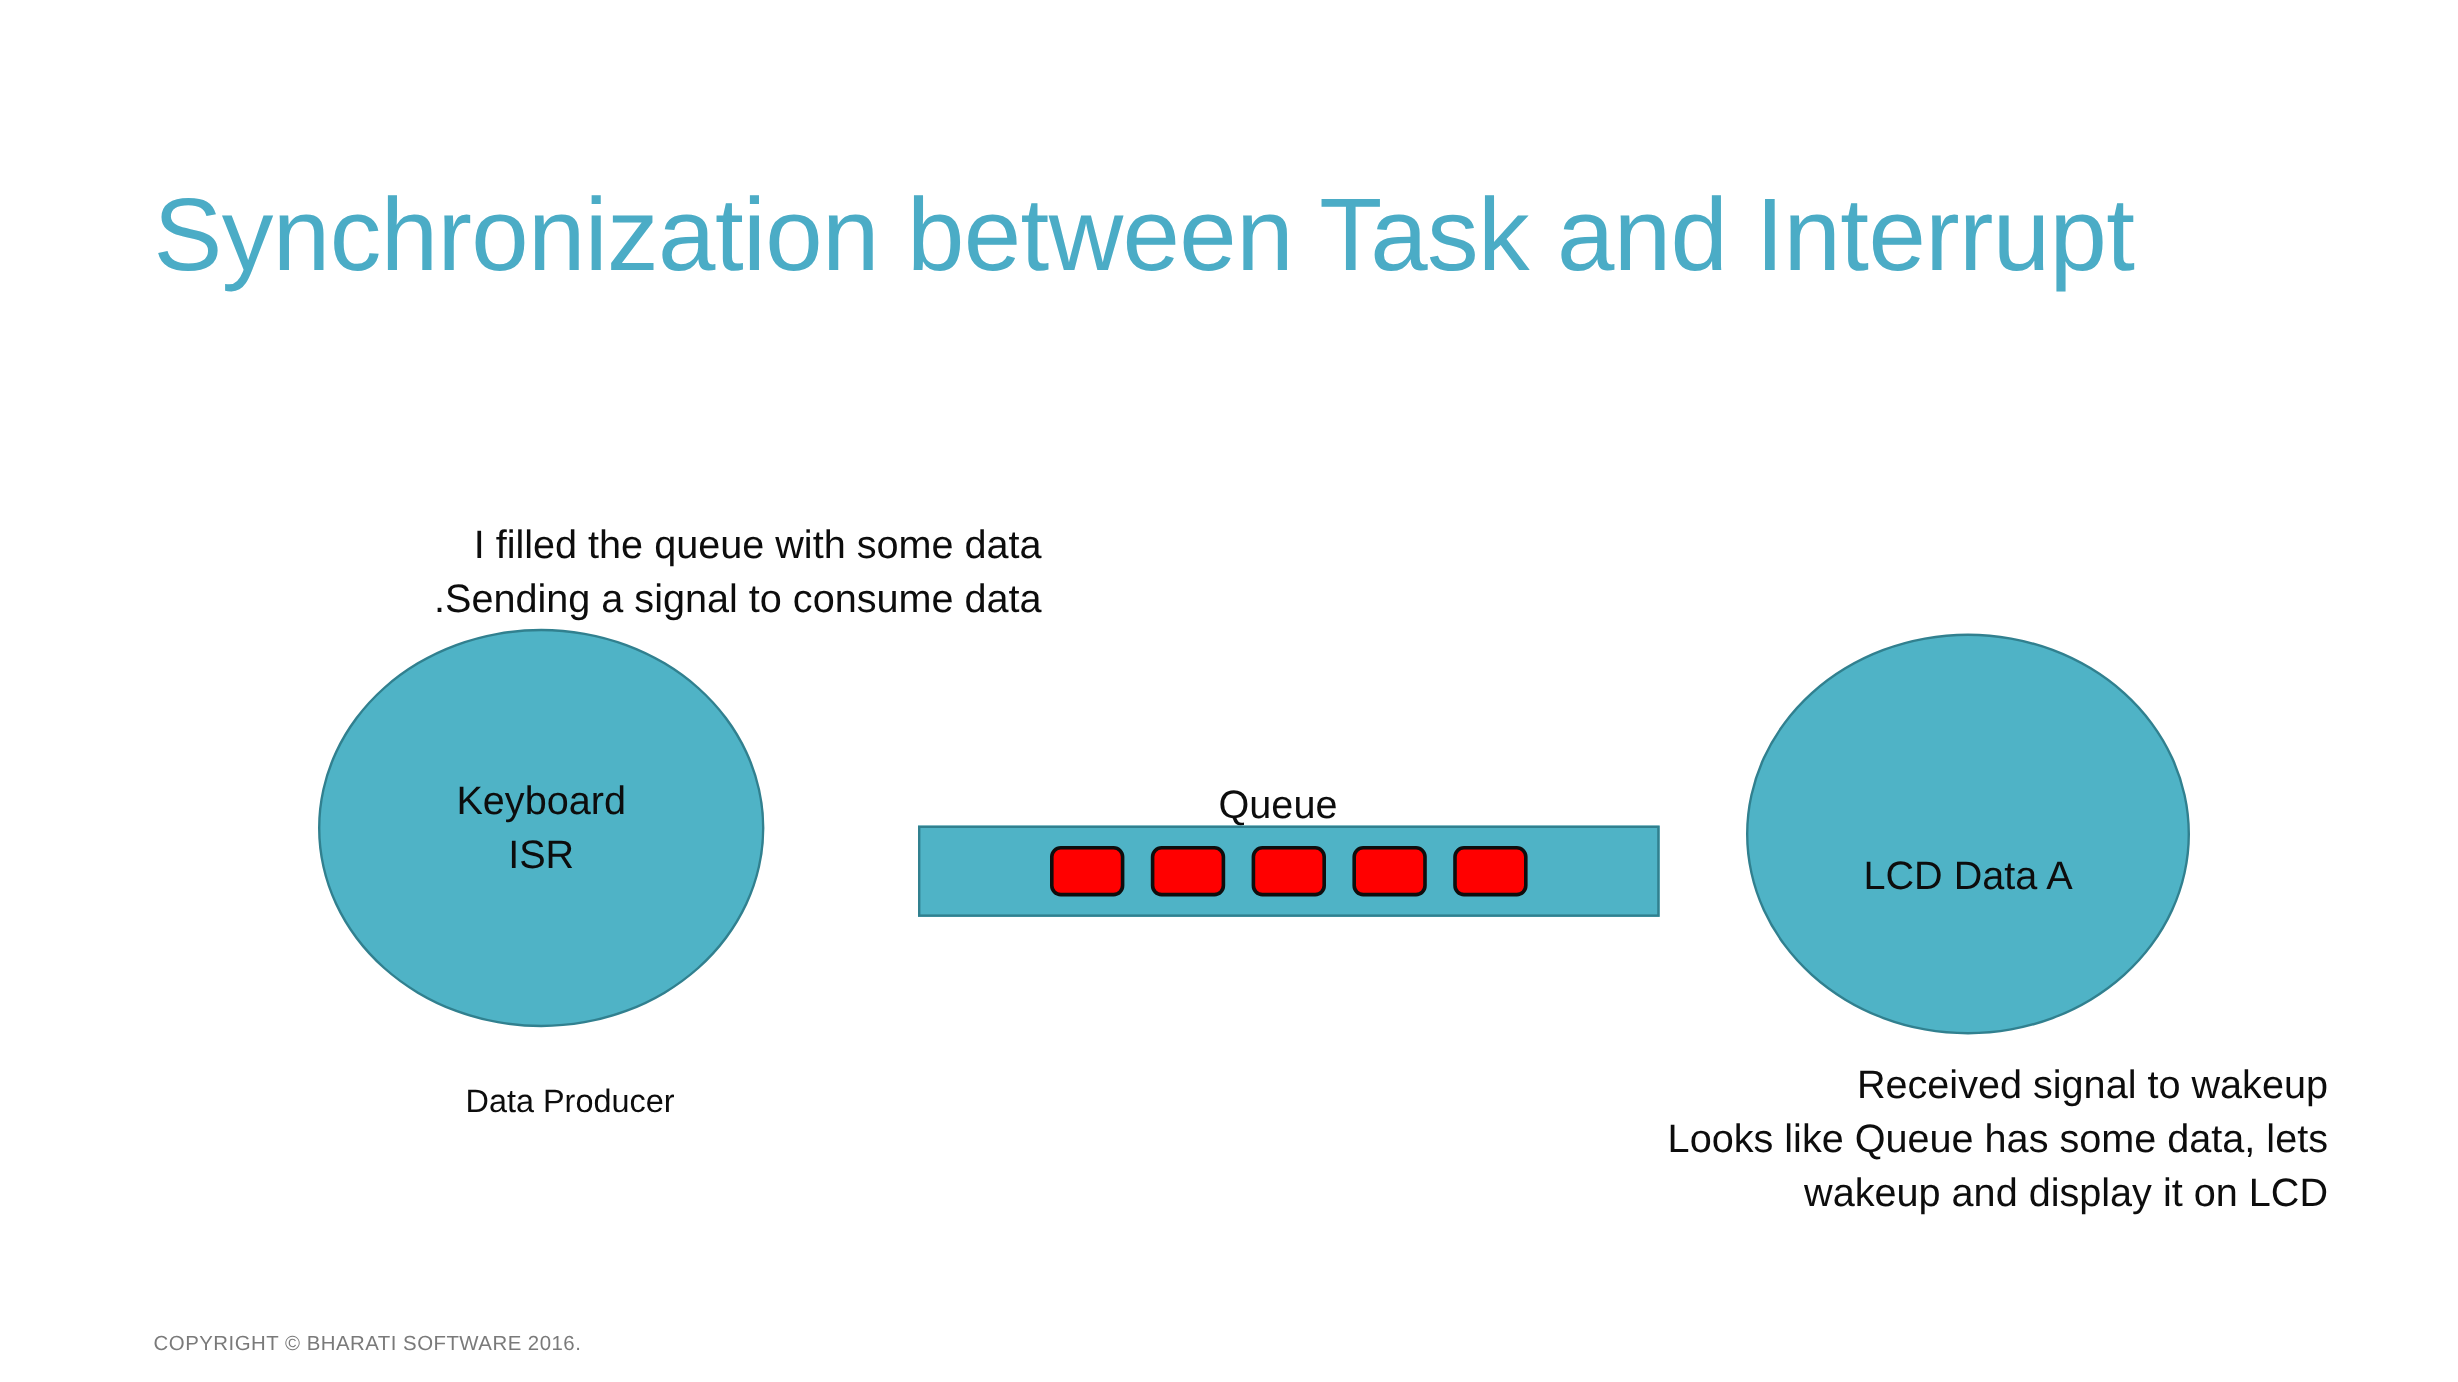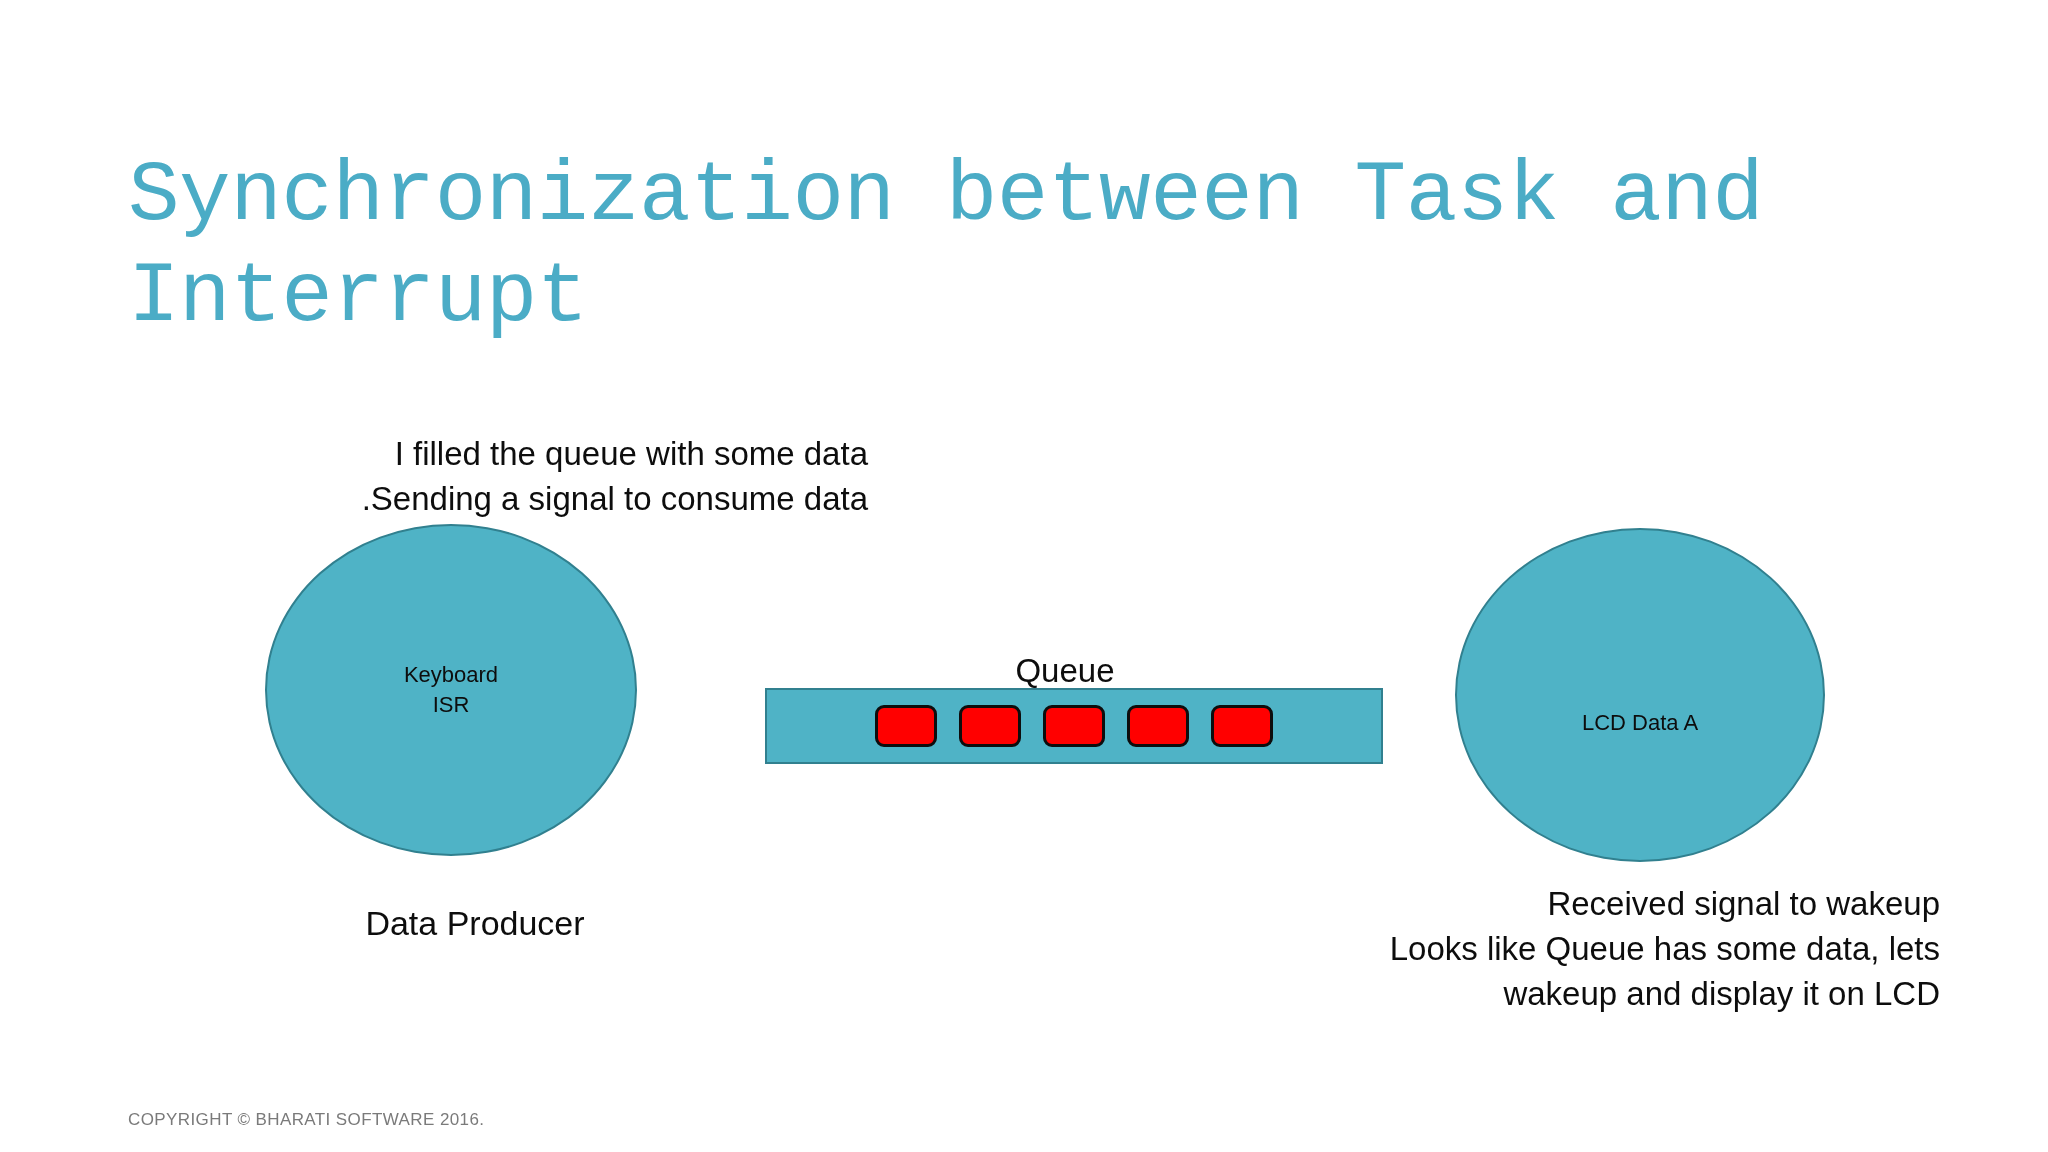--- a/index.html
+++ b/index.html
@@ -20,21 +20,21 @@
     overflow: hidden;
   }
 
   
   .slide-title {
     position: absolute;
     left: 128px;
     top: 88px;
     width: 1740px;
     color: #4BACC6;
-    font-family: Liberation Mono, monospace;
+    font-family: Liberation Sans, sans-serif;
     font-size: 86px;
     font-weight: 300;
     line-height: 1.18;
     letter-spacing: -0.5px;
     white-space: pre-line;
   }
 
   
   .note {
     position: absolute;
@@ -57,35 +57,35 @@
     width: 600px;
     text-align: right;
     line-height: 1.36;
   }
 
   #producer-caption {
     left: 290px;
     top: 900px;
     width: 370px;
     text-align: center;
-    font-size: 34px;
+    font-size: 27px;
   }
 
   
   .node-circle {
     position: absolute;
     border-radius: 50%;
     background: #4FB3C6;
     border: 2px solid #31808F;
     box-sizing: border-box;
     display: flex;
     align-items: center;
     justify-content: center;
     color: #0d0d0d;
-    font-size: 22px;
+    font-size: 33px;
     line-height: 1.35;
     text-align: center;
     white-space: pre-line;
   }
 
   #isr-circle {
     left: 265px;
     top: 524px;
     width: 372px;
     height: 332px;

